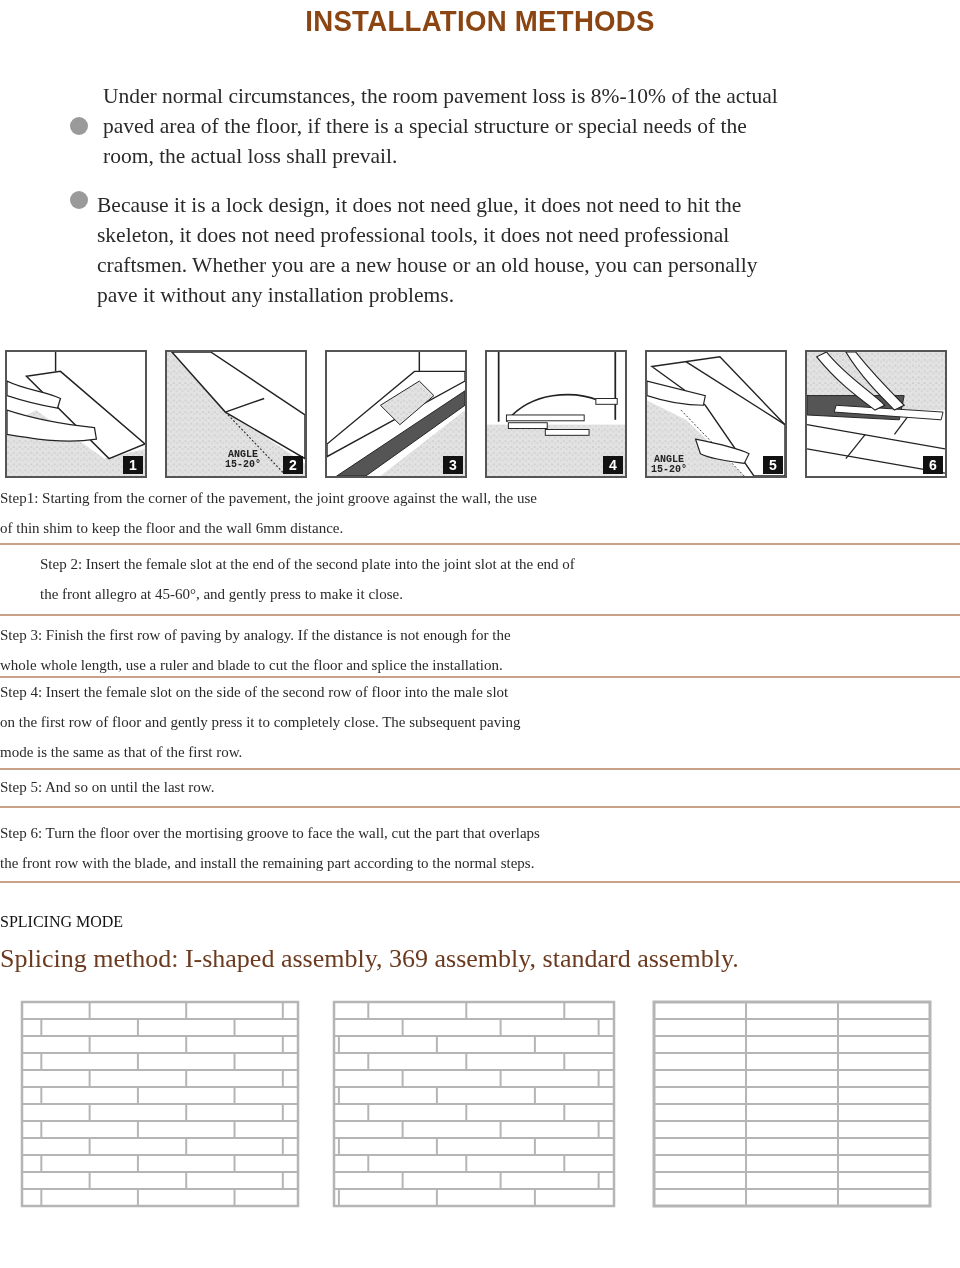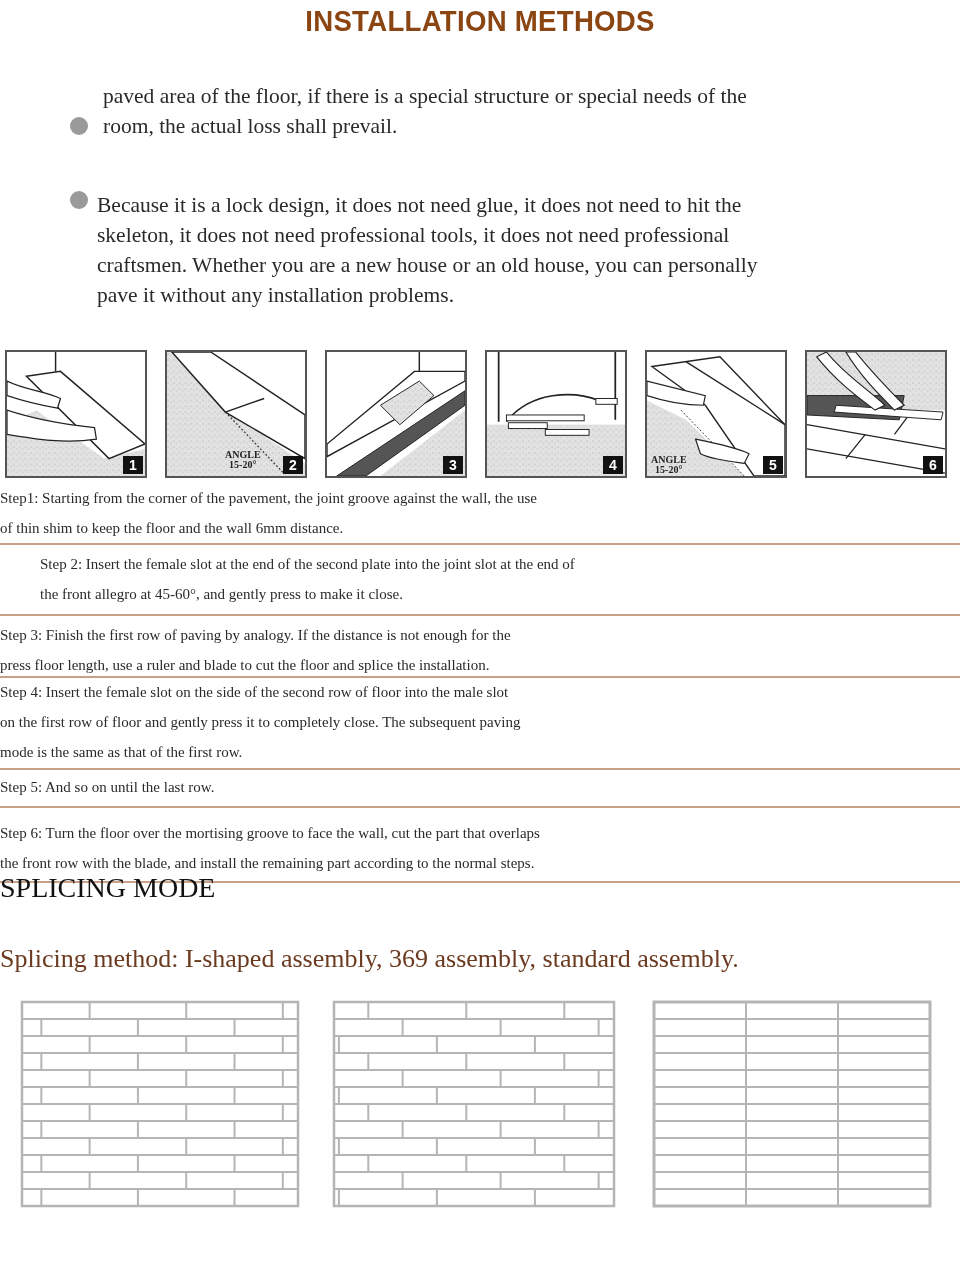--- a/index.html
+++ b/index.html
@@ -4,35 +4,36 @@
 <style>
   html, body { margin:0; padding:0; background:#ffffff; }
   body { width:960px; height:1268px; position:relative; overflow:hidden; font-family:"DejaVu Serif", serif; color:#222; }
   .title { position:absolute; top:4px; left:0; width:960px; text-align:center; font-family:"Liberation Sans", sans-serif; font-weight:bold; font-size:30px; color:#8b4513; letter-spacing:0.3px; transform:scaleX(0.92); }
   .bullet-para { position:absolute; font-family:"Liberation Serif", serif; font-size:21.5px; line-height:30px; color:#2a2a2a; }
   .bullet-dot { position:absolute; width:18px; height:18px; border-radius:50%; background:#9a9a9a; }
   .illus-row { position:absolute; top:350px; left:5px; width:950px; height:130px; }
   .illus { position:absolute; top:0; width:142px; height:128px; border:2px solid #555; box-sizing:border-box; background:#fff; overflow:hidden; }
   .illus svg { width:100%; height:100%; display:block; }
   .num-badge { position:absolute; right:2px; bottom:2px; width:20px; height:18px; background:#111; color:#fff; font-family:"Liberation Sans", sans-serif; font-weight:bold; font-size:14px; text-align:center; line-height:18px; }
-  .angle-label { position:absolute; font-family:Liberation Serif, serif; font-size:10px; line-height:10px; color:#222; font-weight:bold; text-align:center; }
+  .angle-label { position:absolute; font-family:Liberation Mono, monospace; font-size:10px; line-height:10px; color:#222; font-weight:bold; text-align:center; }
   .step { position:absolute; left:0; width:960px; font-family:"Liberation Serif", serif; font-size:15px; line-height:30px; color:#2a2a2a; }
   .divider { position:absolute; left:0; width:960px; height:2px; background:#c9a088; }
-  .splice-heading { position:absolute; left:0; top:872px; font-family:"Liberation Serif", serif; font-size:28px; color:#111; }
+  .splice-heading { position:absolute; left:0; top:913px; font-family:"Liberation Serif", serif; font-size:16px; color:#111; }
   .splice-method { position:absolute; left:0; top:944px; font-family:"Liberation Serif", serif; font-size:26px; color:#6b3a1f; }
   .pattern { position:absolute; top:1000px; }
   .pattern svg { display:block; }
 </style>
 </head>
 <body>
 
 <div class="title">INSTALLATION METHODS</div>
 
 <div class="bullet-dot" style="left:70px; top:117px;"></div>
 <div class="bullet-para" style="left:103px; top:81px;">
+  <div>Under normal circumstances, the room pavement loss is 8%-10% of the actual</div>
   <div>paved area of the floor, if there is a special structure or special needs of the</div>
   <div>room, the actual loss shall prevail.</div>
 </div>
 
 <div class="bullet-dot" style="left:70px; top:191px;"></div>
 <div class="bullet-para" style="left:97px; top:190px;">
   <div>Because it is a lock design, it does not need glue, it does not need to hit the</div>
   <div>skeleton, it does not need professional tools, it does not need professional</div>
   <div>craftsmen. Whether you are a new house or an old house, you can personally</div>
   <div>pave it without any installation problems.</div>
@@ -138,21 +139,21 @@
 <div class="divider" style="top:543px;"></div>
 
 <div class="step" style="top:549px;margin-left:40px;">
   <div>Step 2: Insert the female slot at the end of the second plate into the joint slot at the end of</div>
   <div>the front allegro at 45-60°, and gently press to make it close.</div>
 </div>
 <div class="divider" style="top:614px;"></div>
 
 <div class="step" style="top:620px;">
   <div>Step 3: Finish the first row of paving by analogy. If the distance is not enough for the</div>
-  <div>press floor length, use a ruler and blade to cut the floor and splice the installation.</div>
+  <div>whole whole length, use a ruler and blade to cut the floor and splice the installation.</div>
 </div>
 <div class="divider" style="top:676px;"></div>
 
 <div class="step" style="top:677px;">
   <div>Step 4: Insert the female slot on the side of the second row of floor into the male slot</div>
   <div>on the first row of floor and gently press it to completely close. The subsequent paving</div>
   <div>mode is the same as that of the first row.</div>
 </div>
 <div class="divider" style="top:768px;"></div>
 

